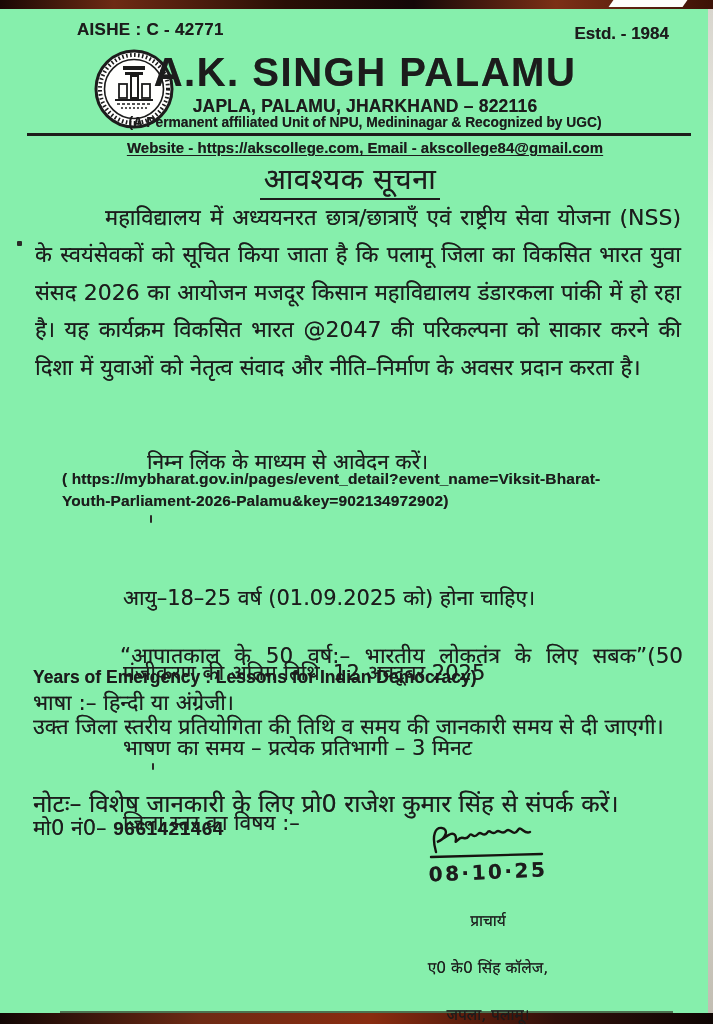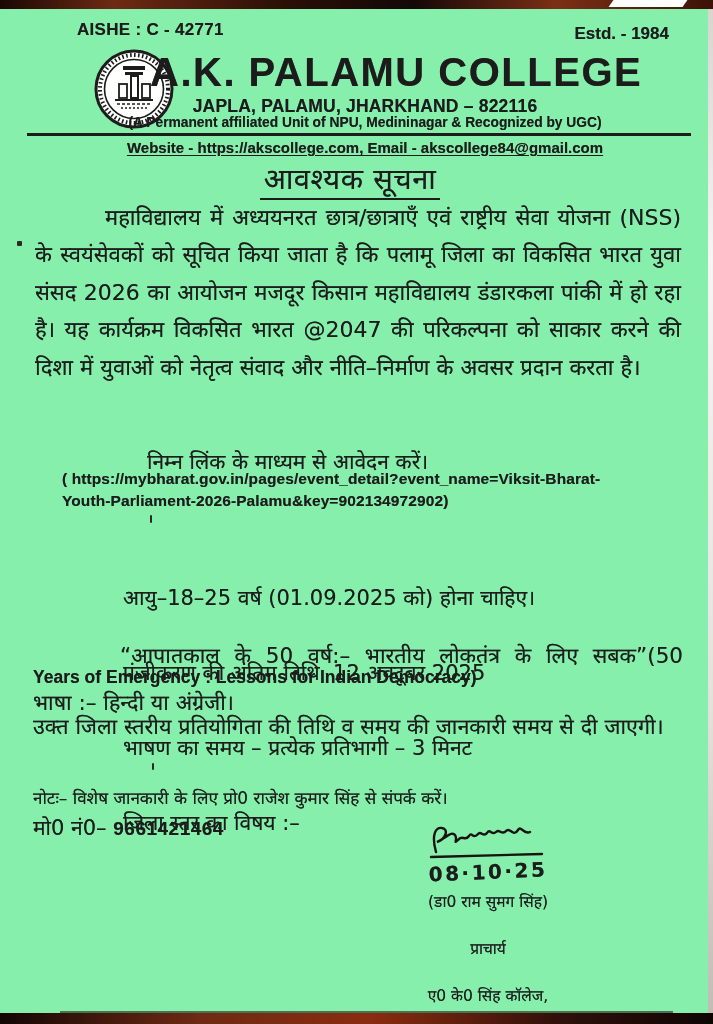--- a/index.html
+++ b/index.html
@@ -91,21 +91,21 @@
   }
   .topic-en {
     position:absolute; left:33px; top:667px;
     font-family:"Liberation Sans", sans-serif; font-weight:bold; font-size:17.5px;
   }
   .language-line { position:absolute; left:33px; top:687px; font-size:21.5px; }
   .schedule-info {
     position:absolute; left:33px; top:713px; width:650px;
     font-size:21.5px; line-height:27px; text-align:justify;
   }
-  .note-line   { position:absolute; left:33px; top:786px; font-size:17px; }
+  .note-line   { position:absolute; left:33px; top:786px; font-size:24px; }
   .mobile-line { position:absolute; left:33px; top:813px; font-size:21px;text-align:center; }
   .mobile-line b { font-family:"Liberation Sans", sans-serif; font-size:19px; letter-spacing:.5px; }
 
   .sig {
     position:absolute; left:403px; top:824px; width:170px; text-align:center;
   }
   .sig svg { display:block; margin:0 auto; }
   .sig-date {
     font-weight:bold; font-size:20px; letter-spacing:2.5px;
     transform:rotate(-2.5deg); margin-top:-2px;
@@ -141,21 +141,21 @@
         <rect x="38" y="28" width="7" height="22" fill="none" stroke-width="2"></rect>
         <rect x="26" y="36" width="8" height="14" fill="none" stroke-width="1.8"></rect>
         <rect x="49" y="36" width="8" height="14" fill="none" stroke-width="1.8"></rect>
         <line x1="22" y1="52" x2="60" y2="52" stroke-width="2.2"></line>
         <line x1="24" y1="56" x2="58" y2="56" stroke-width="1.6" stroke-dasharray="3 2"></line>
         <line x1="28" y1="60" x2="54" y2="60" stroke-width="1.4" stroke-dasharray="2 2"></line>
       </g>
     </svg>
   </div>
 
-  <div class="college-name latin ink">A.K. PALAMU COLLEGE</div>
+  <div class="college-name latin ink">A.K. SINGH PALAMU</div>
   <div class="address latin ink">JAPLA, PALAMU, JHARKHAND – 822116</div>
   <div class="affiliation latin ink">(A Permanent affiliated Unit of NPU, Medininagar &amp; Recognized by UGC)</div>
   <div class="header-rule"></div>
   <div class="website latin ink">Website - https://akscollege.com, Email - akscollege84@gmail.com</div>
 
   <div class="notice-title ink"><span>आवश्यक सूचना</span></div>
 
   <div class="para1 ink">महाविद्यालय में अध्ययनरत छात्र/छात्राएँ एवं राष्ट्रीय सेवा योजना (NSS) के स्वयंसेवकों को सूचित किया जाता है कि पलामू जिला का विकसित भारत युवा संसद 2026 का आयोजन मजदूर किसान महाविद्यालय डंडारकला पांकी में हो रहा है। यह कार्यक्रम विकसित भारत @2047 की परिकल्पना को साकार करने की दिशा में युवाओं को नेतृत्व संवाद और नीति–निर्माण के अवसर प्रदान करता है।</div>
 
   <div class="apply-line ink">निम्न लिंक के माध्यम से आवेदन करें।</div>
@@ -182,19 +182,18 @@
     <span>मो0 नं0–</span>
     <b>9661421464</b>
   </div>
 
   <div class="sig">
     <svg width="124" height="38" viewBox="0 0 124 38">
       <path d="M10 28 C5 10 10 3 16 4 C23 5 20 15 11 18 C21 13 26 7 29 11 C32 15 27 21 32 16 C36 10 39 18 43 12 C46 7 47 16 52 10 C55 6 57 14 61 9 C64 4 66 12 70 8 C73 4 76 12 80 7 C84 2 87 14 92 6 C95 1 98 11 104 8" fill="none" stroke="#161310" stroke-width="2.4" stroke-linecap="round"></path>
       <path d="M5 33 L116 30" stroke="#161310" stroke-width="2.4" stroke-linecap="round"></path>
     </svg>
     <div class="sig-date ink">08·10·25</div>
-    <div class="sig-name ink">(डा0 राम सुमग सिंह)</div>
     <div class="sig-line ink">प्राचार्य</div>
     <div class="sig-line ink">ए0 के0 सिंह कॉलेज,</div>
     <div class="sig-line ink">जपला, पलामू।</div>
   </div>
 
 </div>
 
 </body></html>

